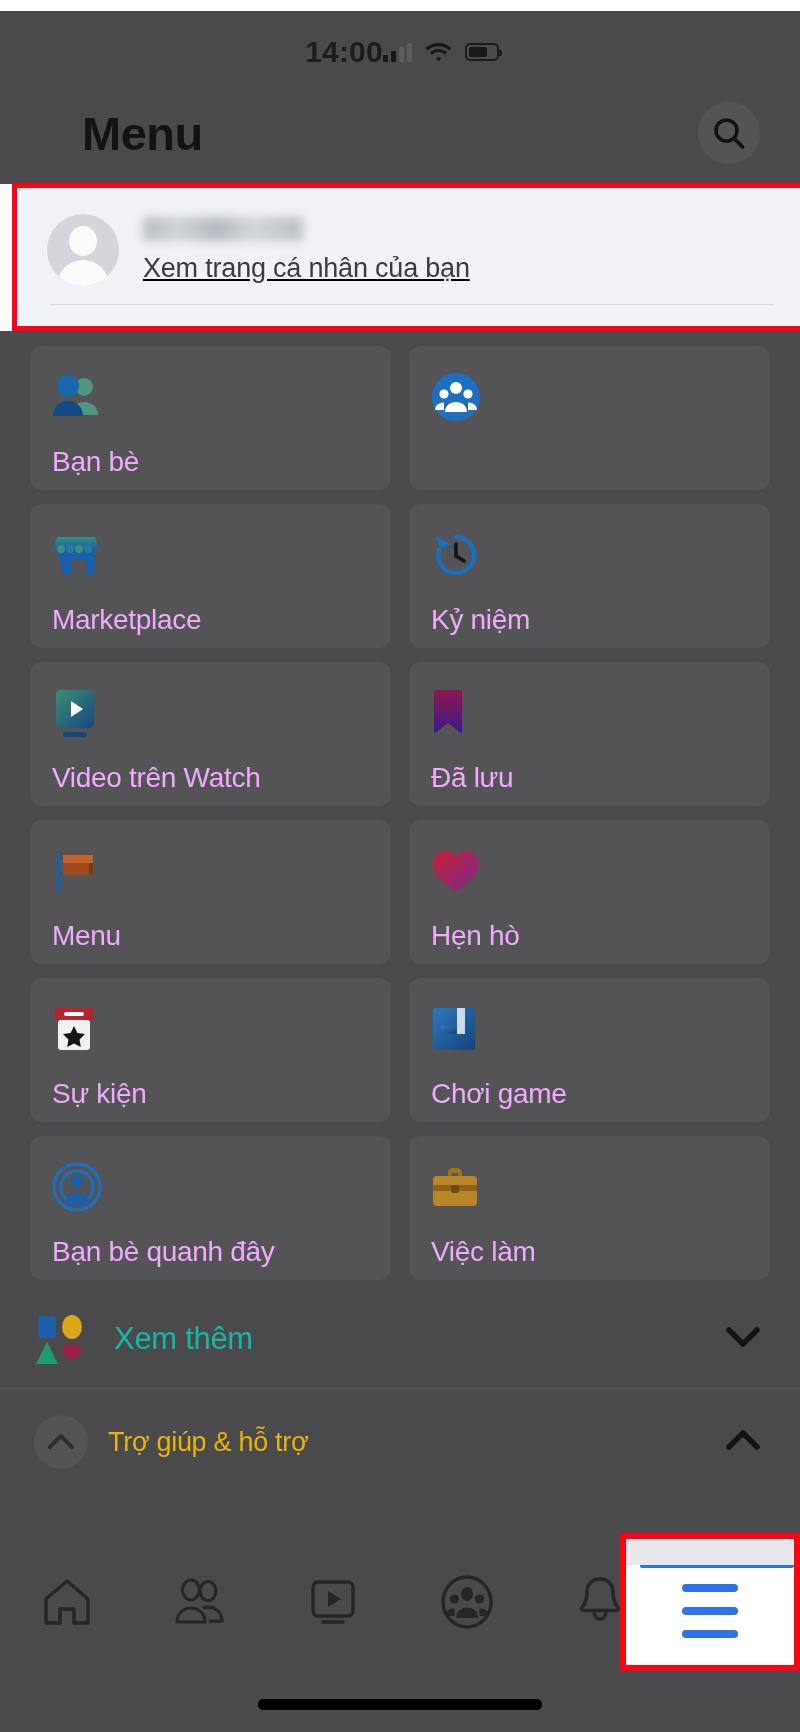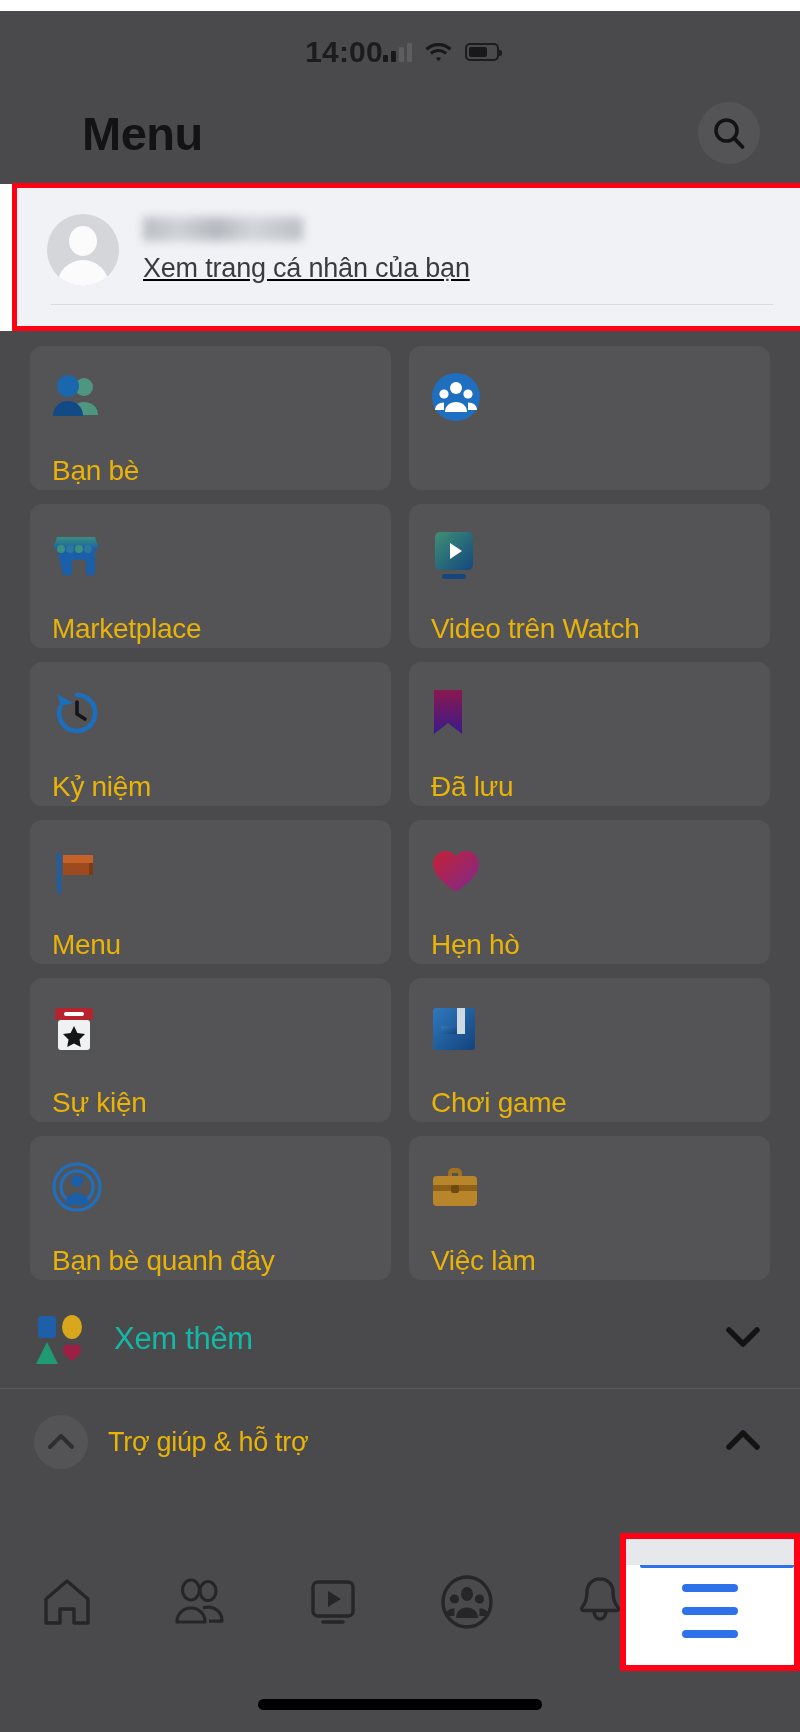--- a/index.html
+++ b/index.html
@@ -130,22 +130,22 @@
   .tile {
     background: #545457;
     border-radius: 12px;
     height: 144px;
     padding: 24px 22px 0 22px;
     display: flex; flex-direction: column;
     justify-content: flex-start;
   }
   .tile .ticon { height: 54px; display: flex; align-items: center; }
   .tile .tlabel {
-    margin-top: 31px;
-    font-size: 28px; color: #eab308; letter-spacing: -0.3px;
+    margin-top: 22px;
+    font-size: 28px; color: #f0abfc; letter-spacing: -0.3px;
   }
 
   
   .seemore {
     display: flex; align-items: center;
     padding: 22px 40px 22px 34px;
     margin-top: 10px;
   }
   .seemore .sm-icon {
     width: 54px; height: 54px; position: relative; flex: 0 0 auto;
@@ -316,44 +316,44 @@
             <circle cx="18" cy="18" r="4" fill="#2a78a0"></circle>
             <circle cx="27" cy="18" r="4" fill="#3a8f7e"></circle>
             <circle cx="36" cy="18" r="4" fill="#2a78a0"></circle>
           </svg>
         </div>
         <div class="tlabel">Marketplace</div>
       </div>
 
       <div class="tile">
         <div class="ticon">
+          <svg width="50" height="50" viewBox="0 0 50 50">
+            <path d="M25 7a18 18 0 1 1-17 12.5" fill="none" stroke="#1a6fbf" stroke-width="4.5" stroke-linecap="round"></path>
+            <path d="M5 6l4 12 12-3z" fill="#1a6fbf"></path>
+            <path d="M25 14v12l8 5" fill="none" stroke="#151517" stroke-width="3.6" stroke-linecap="round" stroke-linejoin="round"></path>
+          </svg>
+        </div>
+        <div class="tlabel">Kỷ niệm</div>
+      </div>
+
+      <div class="tile">
+        <div class="ticon">
           <svg width="46" height="50" viewBox="0 0 46 50">
             <defs>
                 <linearGradient id="wtc" x1="0" y1="0" x2="1" y2="1">
               <stop offset="0" stop-color="#3f8f74"></stop>
                   <stop offset="1" stop-color="#14477f"></stop>
             </linearGradient>
               </defs>
             <rect x="4" y="2" width="38" height="38" rx="5" fill="url(#wtc)"></rect>
             <path d="M19 13l12 8-12 8z" fill="#fff"></path>
             <rect x="11" y="44" width="24" height="5" rx="2.5" fill="#14477f"></rect>
           </svg>
         </div>
         <div class="tlabel">Video trên Watch</div>
-      </div>
-
-      <div class="tile">
-        <div class="ticon">
-          <svg width="50" height="50" viewBox="0 0 50 50">
-            <path d="M25 7a18 18 0 1 1-17 12.5" fill="none" stroke="#1a6fbf" stroke-width="4.5" stroke-linecap="round"></path>
-            <path d="M5 6l4 12 12-3z" fill="#1a6fbf"></path>
-            <path d="M25 14v12l8 5" fill="none" stroke="#151517" stroke-width="3.6" stroke-linecap="round" stroke-linejoin="round"></path>
-          </svg>
-        </div>
-        <div class="tlabel">Kỷ niệm</div>
       </div>
 
       <div class="tile">
         <div class="ticon">
           <svg width="34" height="50" viewBox="0 0 34 50">
             <defs>
                 <linearGradient id="bkm" x1="0" y1="0" x2="0" y2="1">
               <stop offset="0" stop-color="#8a1850"></stop>
                   <stop offset="1" stop-color="#3a1a8a"></stop>
             </linearGradient>

